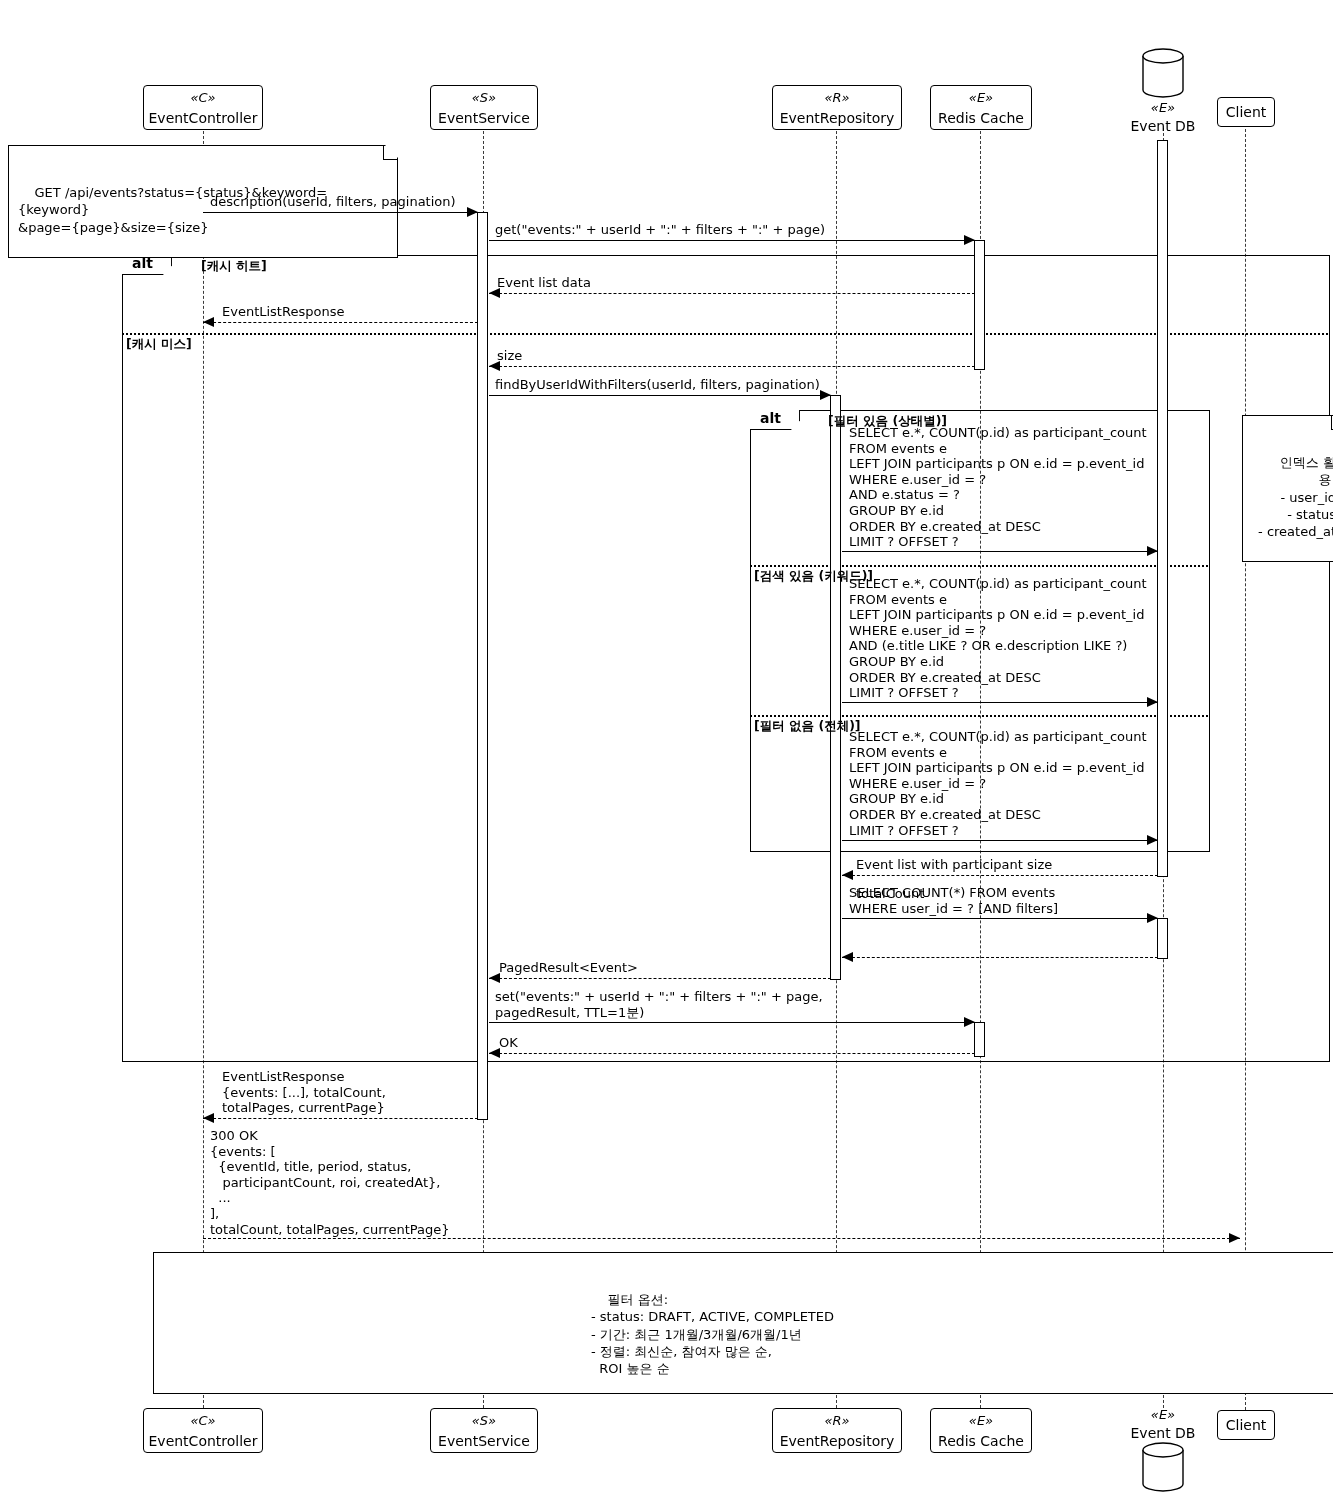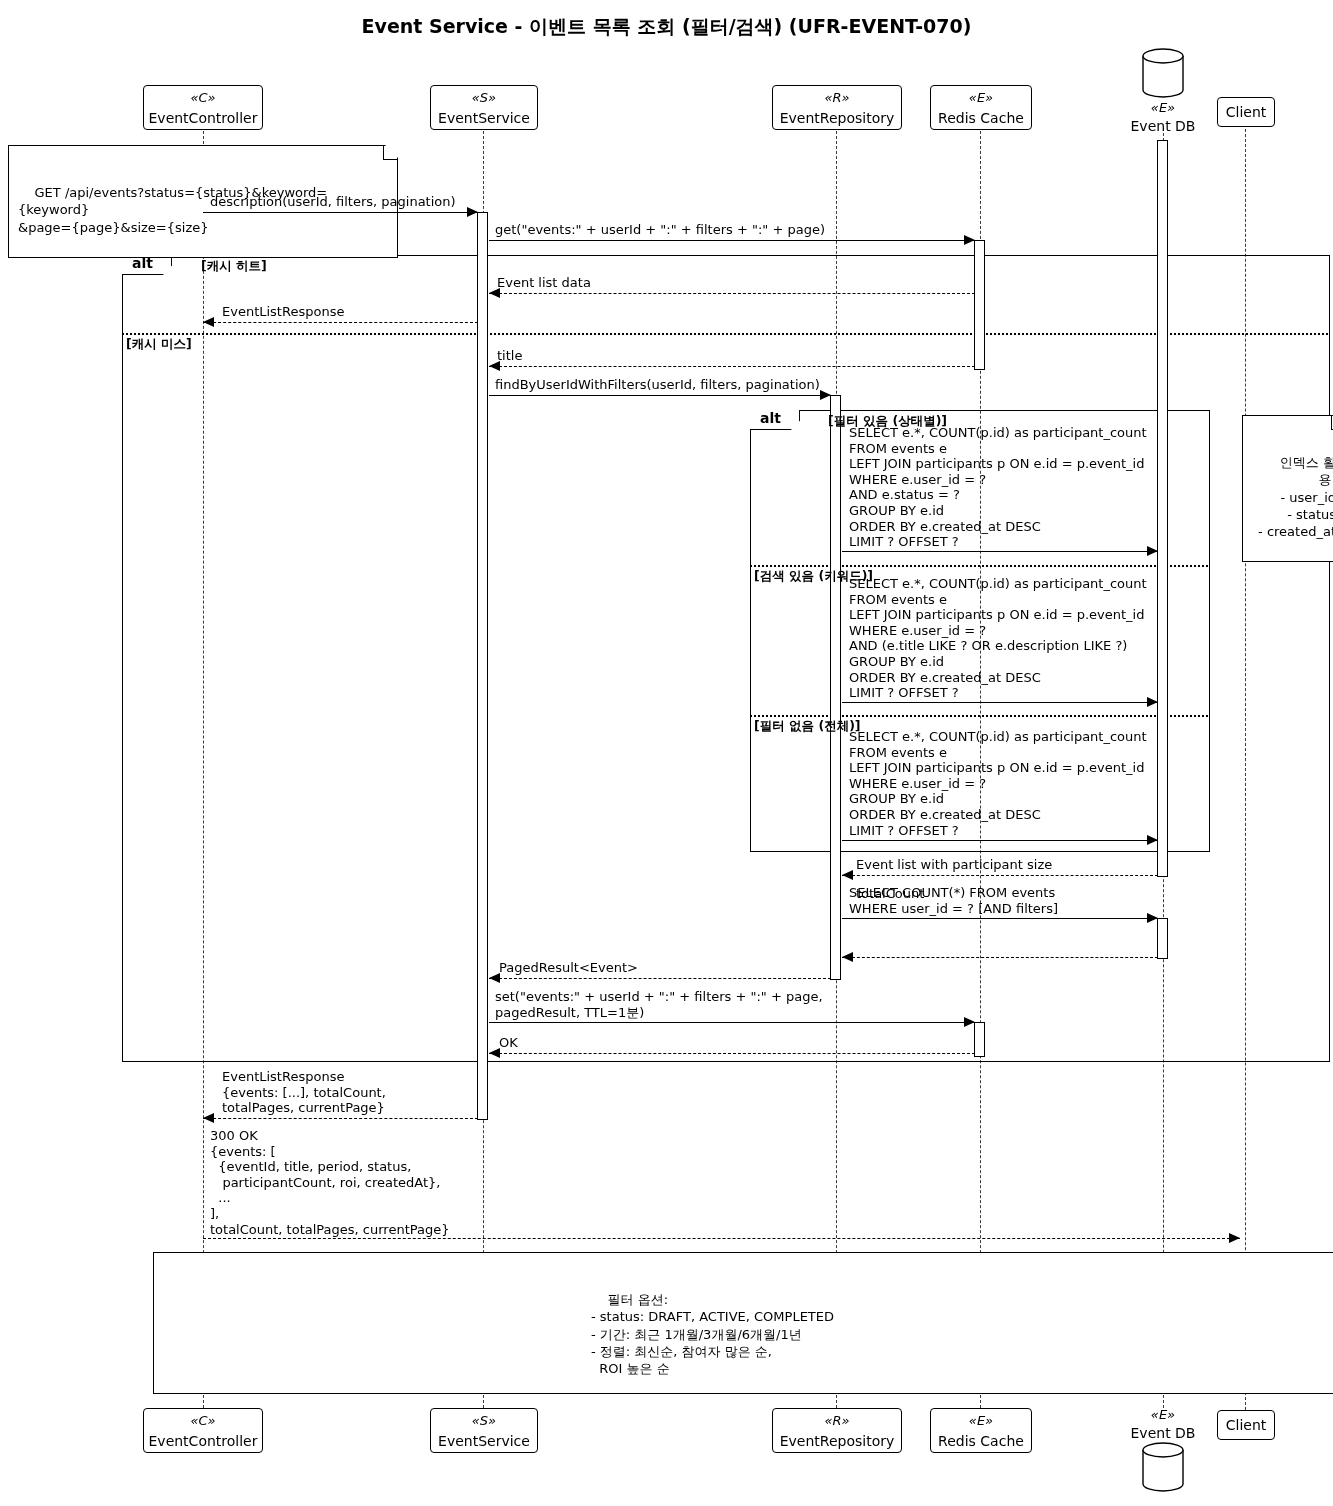--- a/index.html
+++ b/index.html
@@ -43,21 +43,20 @@
   .msg-line.dashed { border-top:1px dashed #000; }
   .ah { position:absolute; width:0; height:0; border-top:5px solid transparent; border-bottom:5px solid transparent; z-index:7; }
   .ah.r { border-left:11px solid #000; }
   .ah.l { border-right:11px solid #000; }
 </style>
 </head>
 <body>
 
 <div id="canvas">
 
-  <div class="title">Event Service - 이벤트 목록 조회 (필터/검색) (UFR-EVENT-070)</div>
 
   <div class="lifeline" style="left:203px; top:131px; height:1277px;"></div>
   <div class="lifeline" style="left:483px; top:131px; height:1277px;"></div>
   <div class="lifeline" style="left:836px; top:131px; height:1277px;"></div>
   <div class="lifeline" style="left:980px; top:131px; height:1277px;"></div>
   <div class="lifeline" style="left:1163px; top:128px; height:1280px;"></div>
   <div class="lifeline" style="left:1245px; top:129px; height:1281px;"></div>
 
   <div class="frame" style="left:122px; top:255px; width:1206px; height:805px;"></div>
   <div class="frame-tab" style="left:122px; top:255px;">alt</div>
@@ -144,21 +143,21 @@
   <div class="ah r" style="left:964px; top:235px;"></div>
 
   <div class="msg-text" style="left:497px; top:275px;">Event list data</div>
   <div class="msg-line dashed" style="left:489px; top:293px; width:486px;"></div>
   <div class="ah l" style="left:489px; top:288px;"></div>
 
   <div class="msg-text" style="left:222px; top:304px;">EventListResponse</div>
   <div class="msg-line dashed" style="left:203px; top:322px; width:275px;"></div>
   <div class="ah l" style="left:203px; top:317px;"></div>
 
-  <div class="msg-text" style="left:497px; top:348px;">title</div>
+  <div class="msg-text" style="left:497px; top:348px;">size</div>
   <div class="msg-line dashed" style="left:489px; top:366px; width:486px;"></div>
   <div class="ah l" style="left:489px; top:361px;"></div>
 
   <div class="msg-text" style="left:495px; top:377px;">findByUserIdWithFilters(userId, filters, pagination)</div>
   <div class="msg-line" style="left:489px; top:395px; width:342px;"></div>
   <div class="ah r" style="left:820px; top:390px;"></div>
 
   <div class="msg-text" style="left:849px; top:425px;">SELECT e.*, COUNT(p.id) as participant_count
 FROM events e
 LEFT JOIN participants p ON e.id = p.event_id

